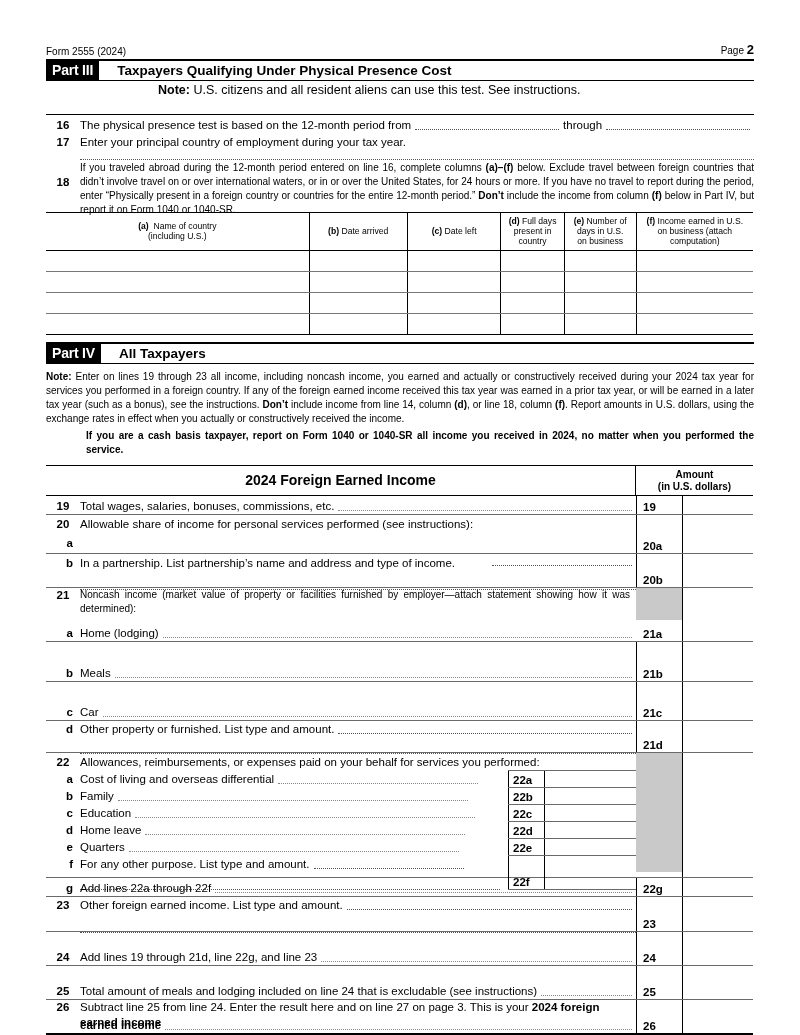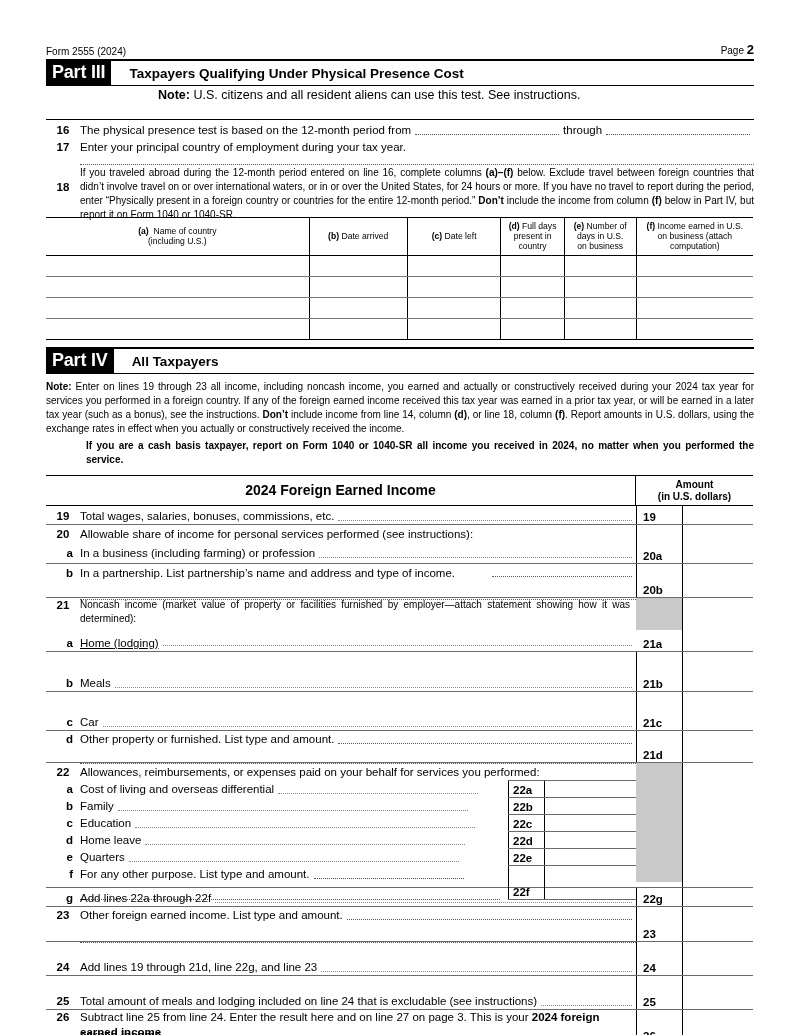--- a/index.html
+++ b/index.html
@@ -10,21 +10,21 @@
   
   .b{font-weight:bold;}
   .hdrline{display:flex;justify-content:space-between;align-items:flex-end;
            padding:0 46px 2px 46px;font-size:10px;}
   .pagenum{font-size:10px;}
   .pagenum .num{font-size:13px;font-weight:bold;}
 
   
   .partbar{display:flex;align-items:stretch;border-top:2.4px solid #000;border-bottom:1px solid #000;
            margin:0 46px;}
-  .partbox{background:#000;color:#fff;font-weight:bold;font-size:18px;
+  .partbox{background:#000;color:#fff;font-weight:bold;font-size:14px;
            padding:1px 6px 2px 6px;letter-spacing:-0.2px;display:flex;align-items:center;}
   .parttitle{font-weight:bold;font-size:13.5px;padding-left:18px;display:flex;align-items:center;}
 
   .noteline{margin:0 46px;border-bottom:1px solid #000;padding-left:112px;font-size:12.5px;
             line-height:16px;}
 
   
   .nline{margin:0 46px;display:flex;font-size:11.5px;line-height:15px;}
   .nline .no{width:34px;flex:0 0 34px;text-align:center;font-weight:bold;font-size:11.5px;}
   .nline .txt{flex:1;}
@@ -228,56 +228,52 @@
       </div>
 
       <div class="irow hr-all" style="height:38px;">
         <div class="desc">
           <div class="dlabel" style="height:17px;">
             <div class="dnum">20</div>
             <div class="dtxt">Allowable share of income for personal services performed (see instructions):</div>
           </div>
           <div class="dlabel" style="height:19px;">
             <div class="dsub">a</div>
-            <div class="dtxt" style="display:flex;align-items:flex-end;">
-              <span>In a business (including farming) or profession</span>
-              <span class="dotfill" style="border-bottom:1px dotted #888;"></span>
-            </div>
           </div>
         </div>
         <div class="lno">20a</div>
         <div class="amt" style="margin-top:19px;height:19px;"></div>
       </div>
 
       <div class="irow hr-all" style="height:33px;">
         <div class="desc">
           <div class="dlabel" style="height:17px;">
             <div class="dsub">b</div>
-            <div class="dtxt" style="display:flex;align-items:center;gap:33px;">
+            <div class="dtxt" style="display:flex;align-items:flex-start;gap:33px;">
               <span>In a partnership. List partnership’s name and address and type of income.</span>
               <span class="dotfill" style="max-width:215px;"></span>
             </div>
           </div>
           <div style="padding-left:34px;padding-top:9px;">
               <div class="dotline"></div>
             </div>
         </div>
         <div class="lno">20b</div>
         <div class="amt"></div>
       </div>
 
       <div class="irow hr-all" style="height:53px;">
         <div class="desc">
           <div class="dlabel" style="align-items:flex-start;height:32px;">
             <div class="dnum">21</div>
             <div class="dtxt para" style="padding-right:6px;">Noncash income (market value of property or facilities furnished by employer—attach statement showing how it was determined):</div>
           </div>
           <div class="dlabel" style="height:21px;">
             <div class="dsub">a</div>
-            <div class="dtxt" style="display:flex;align-items:flex-start;text-decoration:underline;">
+            <div class="dtxt" style="display:flex;align-items:flex-end;">
               <span>Home (lodging)</span>
               <span class="dotfill" style="border-bottom:1px dotted #888;"></span>
             </div>
           </div>
         </div>
         <div class="lno shade" style="background:linear-gradient(#c9c9c9 32px,#fff 32px);">21a</div>
         <div class="amt" style="margin-top:32px;height:21px;"></div>
       </div>
 
       <div class="irow hr-all" style="height:39px;">

